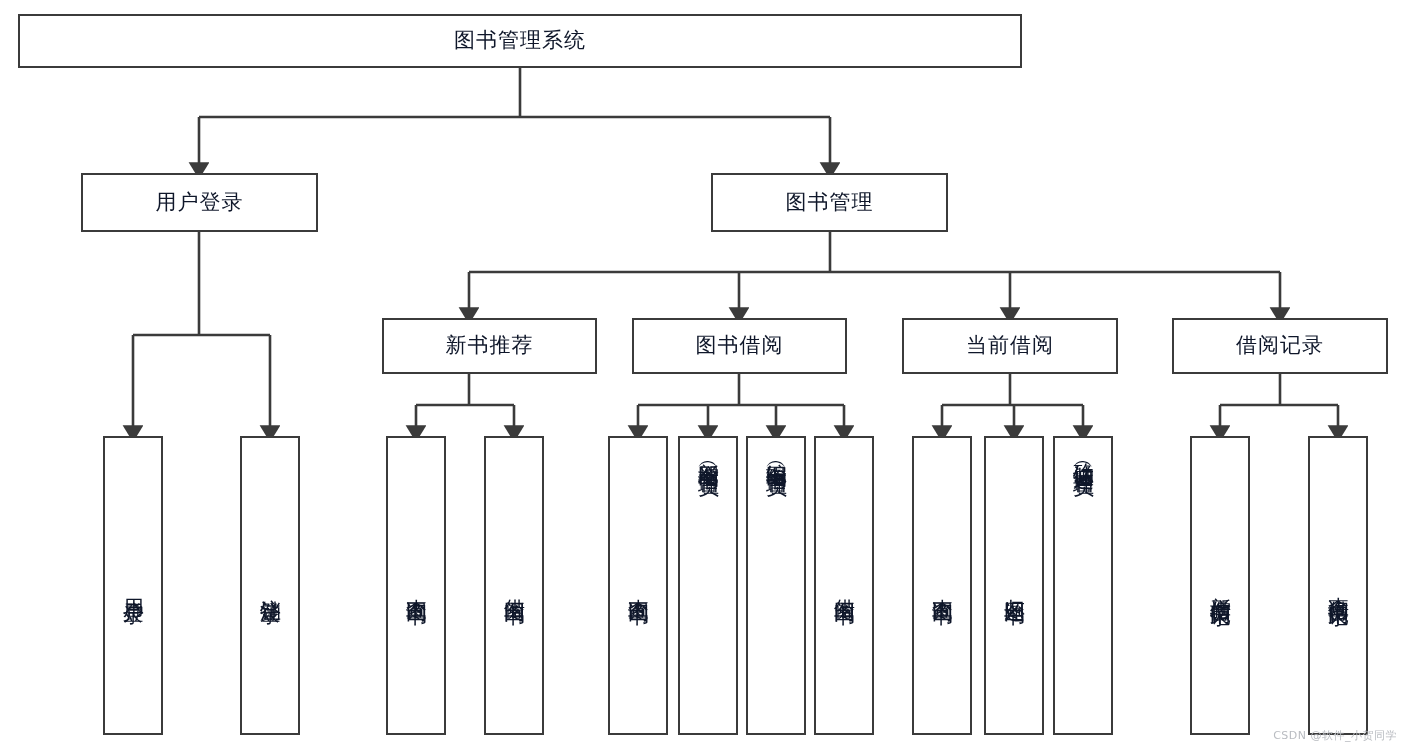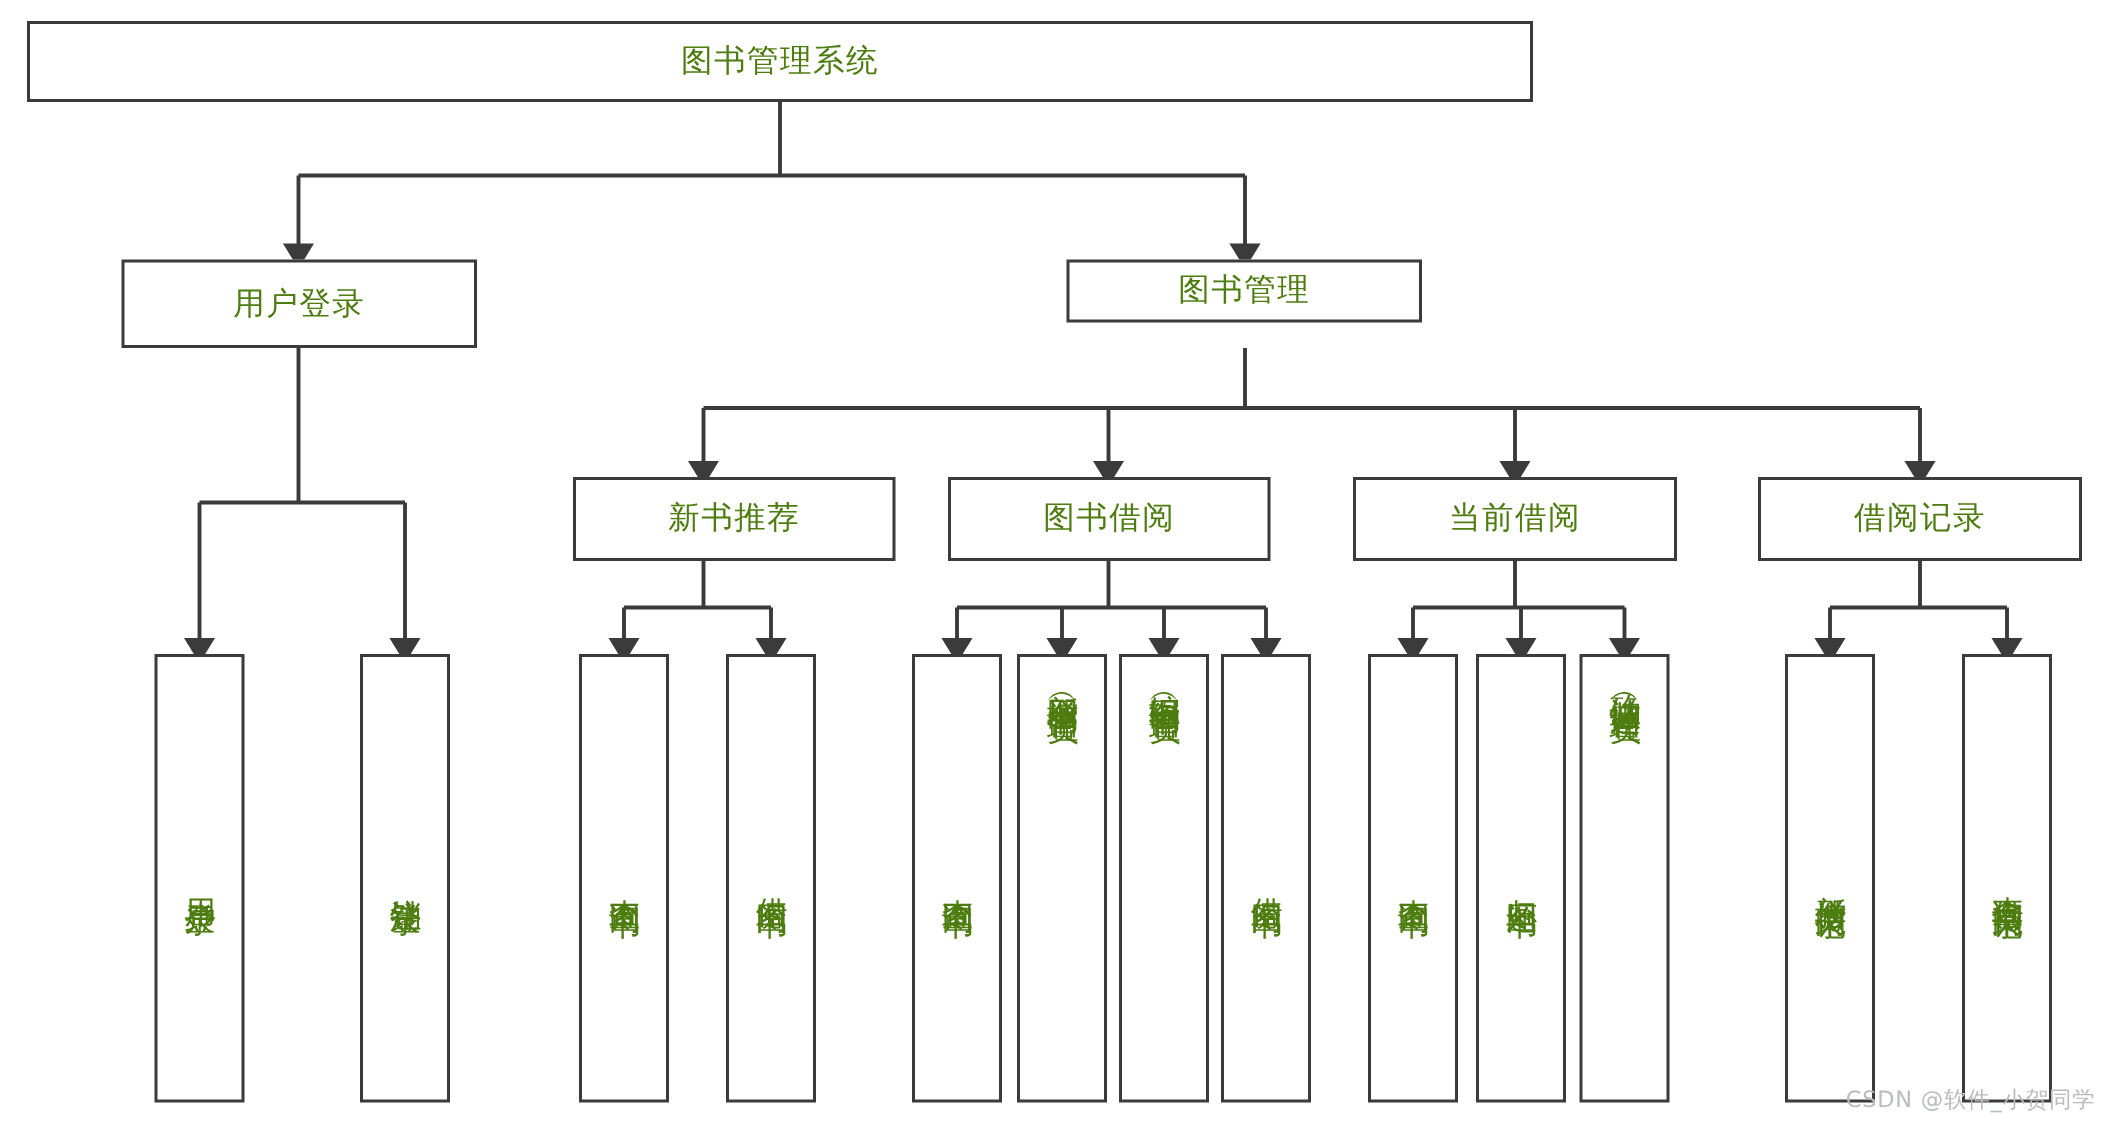--- a/index.html
+++ b/index.html
@@ -23,21 +23,21 @@
     height: 747px;
   }
   .node {
     position: absolute;
     box-sizing: border-box;
     background: #ffffff;
     border: 2px solid #3b3b3b;
     display: flex;
     align-items: center;
     justify-content: center;
-    color: #4d7c0f;
+    color: #0f172a;
   }
   .node-h .label {
     font-size: 21px;
     line-height: 1.2;
     letter-spacing: 1px;
     white-space: nowrap;
   }
   .node-v {
     align-items: flex-start;
     justify-content: center;
@@ -57,21 +57,21 @@
     margin-bottom: auto;
   }
   .node-v.center {
     align-items: center;
     padding-top: 0;
   }
   #watermark {
     position: absolute;
     right: 8px;
     bottom: 4px;
-    font-size: 15px;
+    font-size: 11px;
     color: #b9bcc1;
     letter-spacing: 0.5px;
     white-space: nowrap;
     pointer-events: none;
   }
 </style>
 </head>
 <body>
 
 <div id="canvas">
@@ -129,21 +129,21 @@
     </g>
   </svg>
 
   <div class="node node-h" style="left:18px; top:14px; width:1004px; height:54px;">
     <span class="label">图书管理系统</span>
   </div>
 
   <div class="node node-h" style="left:81px; top:173px; width:237px; height:59px;">
     <span class="label">用户登录</span>
   </div>
-  <div class="node node-h" style="left:711px; top:173px; width:237px; height:42px;">
+  <div class="node node-h" style="left:711px; top:173px; width:237px; height:59px;">
     <span class="label">图书管理</span>
   </div>
 
   <div class="node node-h" style="left:362px; top:318px; width:215px; height:56px;margin-left:20px;">
     <span class="label">新书推荐</span>
   </div>
   <div class="node node-h" style="left:632px; top:318px; width:215px; height:56px;text-align:center;">
     <span class="label">图书借阅</span>
   </div>
   <div class="node node-h" style="left:1172px; top:318px; width:216px; height:56px;">

